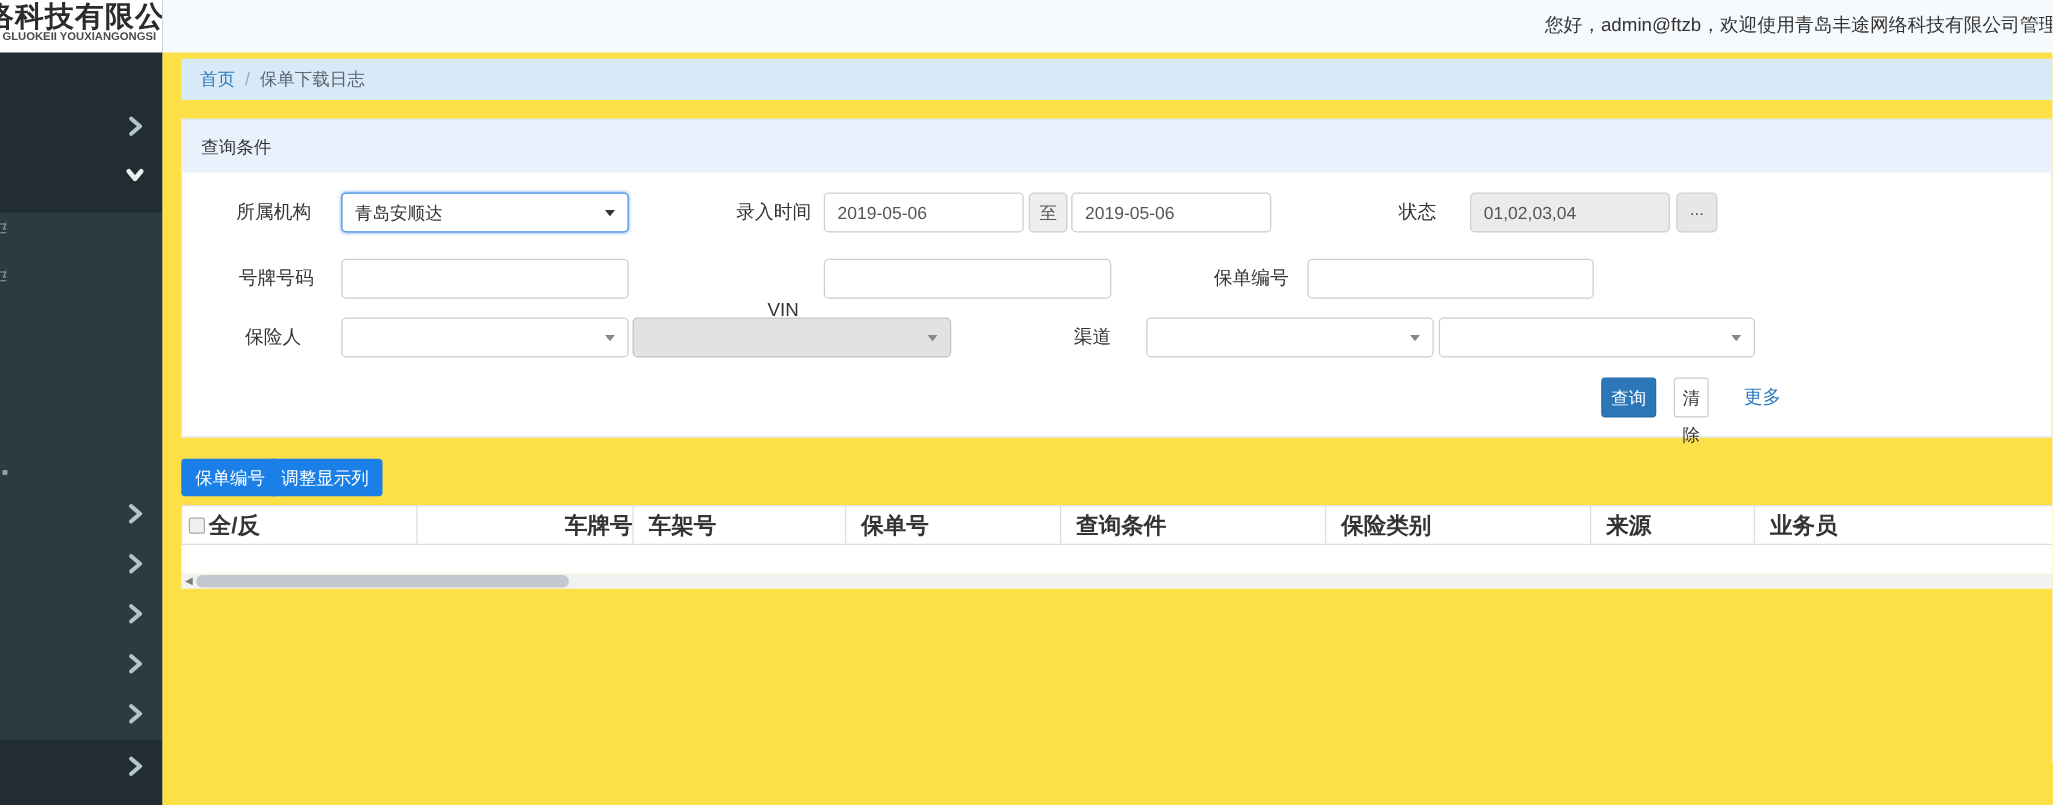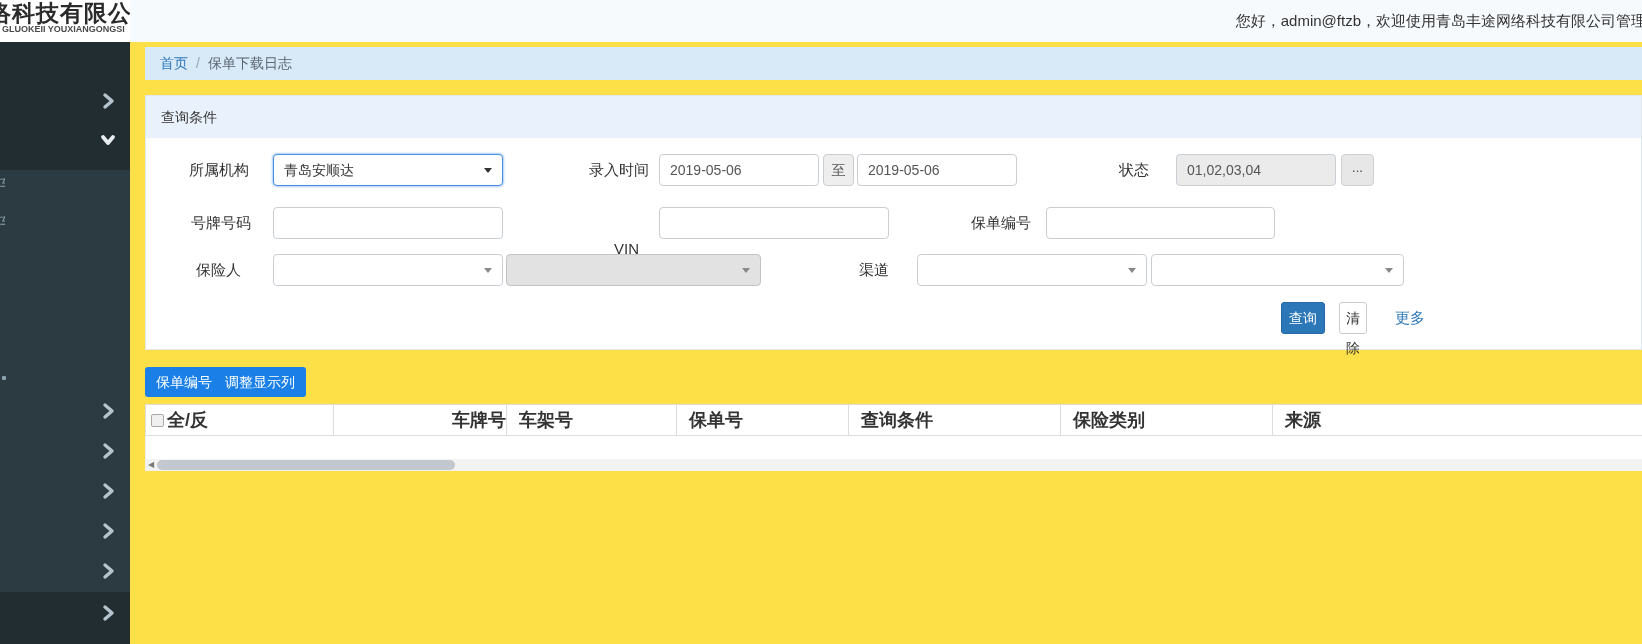--- a/index.html
+++ b/index.html
@@ -228,20 +228,21 @@
         <div class="gh-cell gh-first" style="width:188px;">
           <span class="cbx"></span>
           <span>全/反</span>
         </div>
         <div class="gh-cell" style="width:173px;text-align:right;">车牌号</div>
         <div class="gh-cell" style="width:170px;">车架号</div>
         <div class="gh-cell" style="width:172px;">保单号</div>
         <div class="gh-cell" style="width:212px;">查询条件</div>
         <div class="gh-cell" style="width:212px;">保险类别</div>
         <div class="gh-cell" style="width:131px;">来源</div>
+        <div class="gh-cell" style="flex:1;">业务员</div>
       </div>
       <div class="grid-body"></div>
     </div>
 
     <div class="hscroll">
       <div class="hs-arrow">◀</div>
       <div class="hs-thumb"></div>
     </div>
 
   </div>

